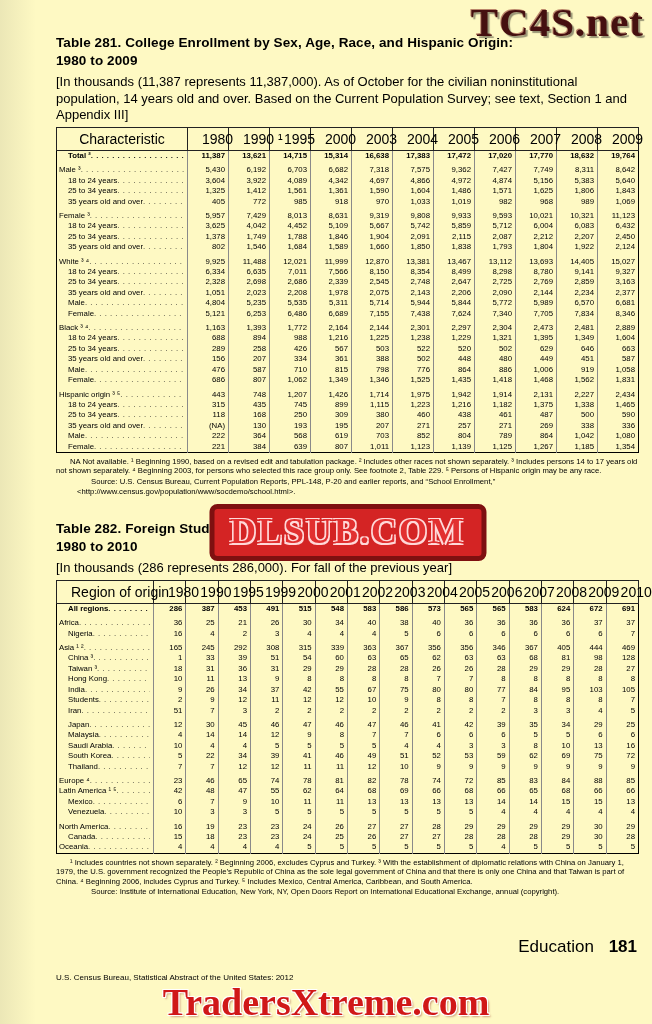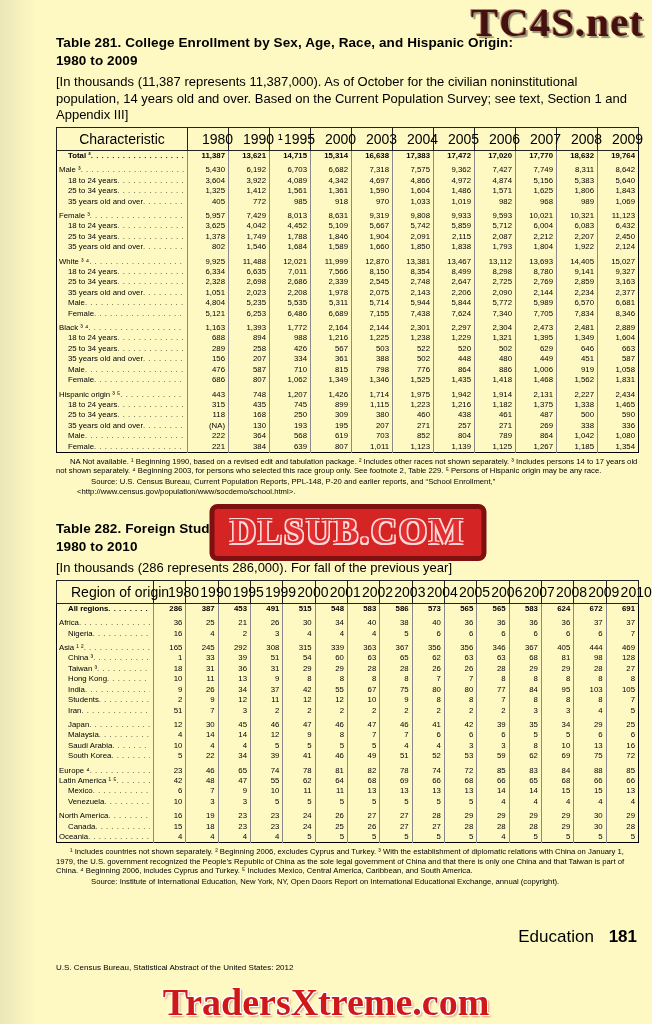--- a/index.html
+++ b/index.html
@@ -1069,20 +1069,43 @@
             <td class="val">49</td>
             <td class="val">51</td>
             <td class="val">52</td>
             <td class="val">53</td>
             <td class="val">59</td>
             <td class="val">62</td>
             <td class="val">69</td>
             <td class="val">75</td>
             <td class="val">72</td>
           </tr>
+          <tr>
+            <td class="lbl-cell indent1">
+              <div class="lblwrap">
+                <span class="lbltext">Thailand</span>
+                <span class="leader"></span>
+              </div>
+            </td>
+            <td class="val">7</td>
+            <td class="val">7</td>
+            <td class="val">12</td>
+            <td class="val">12</td>
+            <td class="val">11</td>
+            <td class="val">11</td>
+            <td class="val">12</td>
+            <td class="val">10</td>
+            <td class="val">9</td>
+            <td class="val">9</td>
+            <td class="val">9</td>
+            <td class="val">9</td>
+            <td class="val">9</td>
+            <td class="val">9</td>
+            <td class="val">9</td>
+          </tr>
           <tr class="gap">
             <td class="lbl-cell indent0">
               <div class="lblwrap">
                 <span class="lbltext">Europe ⁴</span>
                 <span class="leader"></span>
               </div>
             </td>
             <td class="val">23</td>
             <td class="val">46</td>
             <td class="val">65</td>

